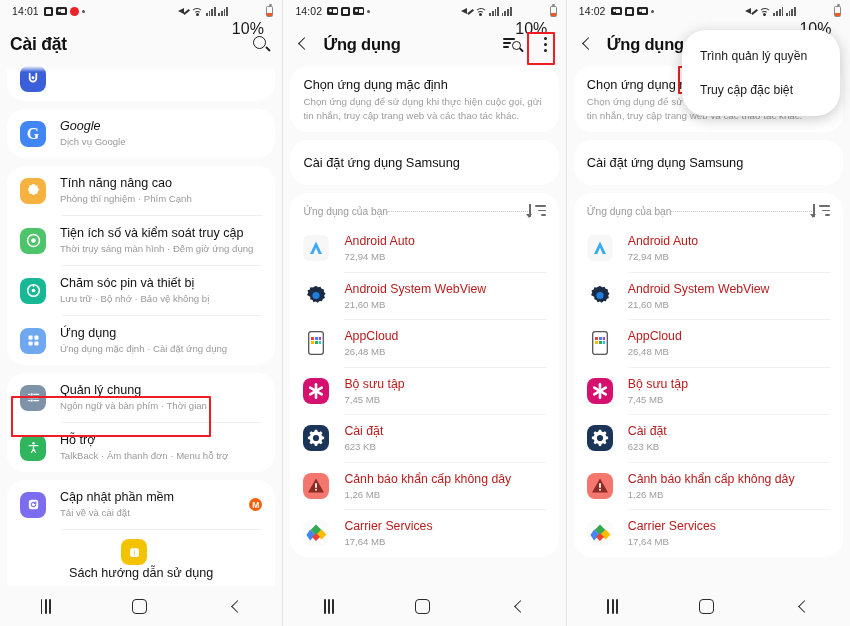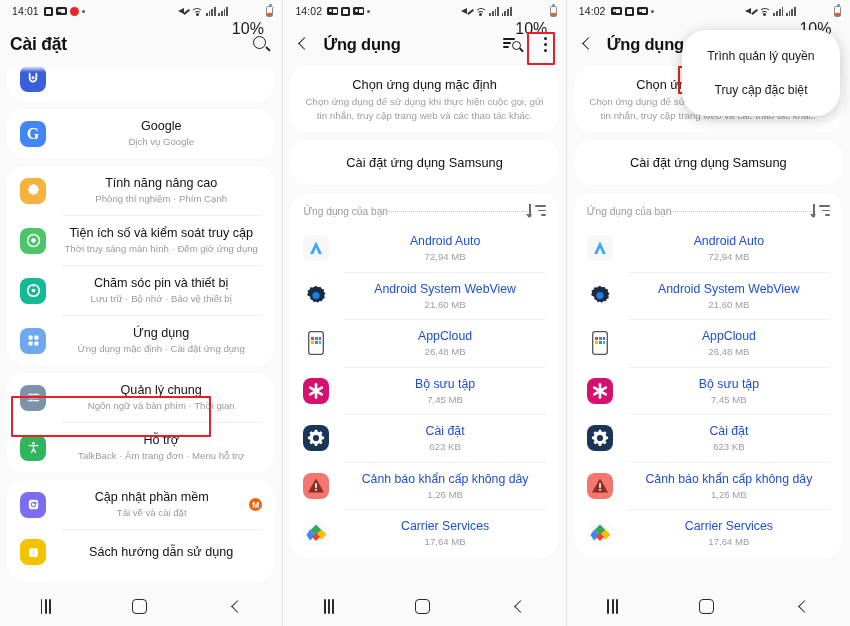--- a/index.html
+++ b/index.html
@@ -10,21 +10,20 @@
     overflow: hidden;
   }
   .stage { position: relative; width: 850px; height: 626px; display: flex; background:#fff; }
 
   .phone {
     position: relative;
     width: 342px; height: 626px;
     background: #fafafa;
     overflow: hidden;
     border-right: 1px solid #e2e2e2;
-    text-align: center;
   }
   .phone:last-child { border-right: none; }
 
   
   .statusbar {
     height: 22px; display: flex; align-items: center;
     padding: 0 9px 0 12px; font-size: 10.5px; color: #1a1a1a;
     background: #fafafa;
   }
   .sb-time { font-size: 10.5px; letter-spacing: .1px; }
@@ -137,21 +136,21 @@
   .sort-ic .sl1 { top:2px; width:11px;}
   .sort-ic .sl2 { top:6.5px; width:8px;}
   .sort-ic .sl3 { top:11px; width:5px;}
   .sort-ic .arr { position:absolute; left:1px; top:1px; width:1.9px; height:13px; background:#6b6b6b;}
   .sort-ic .arr::after{ content:""; position:absolute; left:-2.6px; top:10px;
      border-left:3.4px solid transparent; border-right:3.4px solid transparent; border-top:4.2px solid #6b6b6b;}
 
   .approw { display:flex; align-items:center; padding: 8px 13px; cursor:pointer; }
   .appicon { width: 26px; height: 26px; margin-right: 15px; flex:none; display:flex; align-items:center; justify-content:center; position:relative;}
   .appinfo { min-width: 0; flex:1;}
-  .appname { font-size: 12.3px; color: #1d4ed8; line-height: 16px; white-space:nowrap; overflow:hidden; text-overflow:ellipsis;}
+  .appname { font-size: 12.3px; color: #b91c1c; line-height: 16px; white-space:nowrap; overflow:hidden; text-overflow:ellipsis;}
   .appsize { font-size: 9.6px; color: #9d9d9d; line-height: 13.5px; margin-top: 1px;}
   .appsep { height:1px; background:#f0f0f0; margin-left: 54px; margin-right: 13px;}
 
   
   .navbar { position:absolute; bottom:0; left:0; right:0; height: 40px; background:#fafafa;
             display:flex; align-items:center; justify-content:space-around; }
   .nav-recent { display:flex; gap:2.5px; cursor:pointer;}
   .nav-recent i { width: 1.8px; height: 15px; background:#2b2b2b; display:block; border-radius:1px;}
   .nav-home { width: 15px; height: 15px; border: 1.8px solid #2b2b2b; border-radius: 4px; cursor:pointer;}
   .nav-back { width: 14px; height: 14px; position:relative; cursor:pointer;}
@@ -237,21 +236,21 @@
           </span>
         </div>
       </div>
 
       <div class="card tight">
         <div class="row">
           <span class="sicon" style="background:#4285f4;">
             <span style="color:#fff;font-size:16px;font-weight:700;line-height:16px;font-family:'Liberation Serif',serif;">G</span>
           </span>
           <span class="txt">
-            <span class="t1" style="display:block;">Google</span>
+            <span class="t1" style="display:block;font-style:italic;">Google</span>
             <span class="t2" style="display:block;">Dịch vụ Google</span>
           </span>
         </div>
       </div>
 
       <div class="card tight">
         <div class="row">
           <span class="sicon" style="background:#f5b23e;">
             <svg width="15" height="15" viewBox="0 0 24 24">
                 <path fill="#fff" d="M12 8.2a3.8 3.8 0 1 0 0 7.6 3.8 3.8 0 0 0 0-7.6zm9-.2-1.6-.5a7.6 7.6 0 0 0-.6-1.5l.8-1.5-1.6-1.6-1.5.8a7.6 7.6 0 0 0-1.5-.6L14.5 1h-5l-.5 1.6c-.5.1-1 .3-1.5.6l-1.5-.8-1.6 1.6.8 1.5c-.3.5-.5 1-.6 1.5L3 8v5l1.6.5c.1.5.3 1 .6 1.5l-.8 1.5 1.6 1.6 1.5-.8c.5.3 1 .5 1.5.6l.5 1.6h5l.5-1.6c.5-.1 1-.3 1.5-.6l1.5.8 1.6-1.6-.8-1.5c.3-.5.5-1 .6-1.5L21 13V8z" transform="scale(0.92) translate(1,1)"></path>
@@ -279,21 +278,21 @@
         <div class="row">
           <span class="sicon" style="background:#17b896;">
             <svg width="17" height="17" viewBox="0 0 24 24">
                 <circle cx="12" cy="12" r="8.2" fill="none" stroke="#fff" stroke-width="2.2"></circle>
                 <circle cx="12" cy="12" r="2.6" fill="#fff"></circle>
                 <rect x="11" y="3.2" width="2" height="4" fill="#fff" rx="1"></rect>
               </svg>
           </span>
           <span class="txt">
             <span class="t1" style="display:block;">Chăm sóc pin và thiết bị</span>
-            <span class="t2" style="display:block;">Lưu trữ  ·  Bộ nhớ  ·  Bảo vệ thiết bị</span>
+            <span class="t2" style="display:block;">Lưu trữ  ·  Bộ nhớ  ·  Bảo vệ không bị</span>
           </span>
         </div>
         <div class="sep"></div>
         <div class="row">
           <span class="sicon" style="background:#6fa8f0;">
             <svg width="15" height="15" viewBox="0 0 24 24">
               <rect x="4" y="4" width="6.6" height="6.6" rx="1.8" fill="#fff"></rect>
               <rect x="13.4" y="4" width="6.6" height="6.6" rx="1.8" fill="#fff"></rect>
               <rect x="4" y="13.4" width="6.6" height="6.6" rx="1.8" fill="#fff"></rect>
               <rect x="13.4" y="13.4" width="6.6" height="6.6" rx="1.8" fill="#fff"></rect>
@@ -328,42 +327,42 @@
         <div class="sep"></div>
         <div class="row">
           <span class="sicon" style="background:#2fb55b;">
             <svg width="15" height="15" viewBox="0 0 24 24">
               <circle cx="12" cy="5.2" r="2" fill="#fff"></circle>
               <path d="M5 9h14M12 9v5M12 14l-3.2 6M12 14l3.2 6" stroke="#fff" stroke-width="2" stroke-linecap="round" fill="none"></path>
             </svg>
           </span>
           <span class="txt">
             <span class="t1" style="display:block;">Hỗ trợ</span>
-            <span class="t2" style="display:block;">TalkBack  ·  Âm trang đơn  ·  Menu hỗ trợ</span>
+            <span class="t2" style="display:block;">TalkBack  ·  Âm thanh đơn  ·  Menu hỗ trợ</span>
           </span>
         </div>
       </div>
 
       <div class="card tight">
         <div class="row">
           <span class="sicon" style="background:#7b6cf0;">
             <svg width="15" height="15" viewBox="0 0 24 24">
               <rect x="4.5" y="4.5" width="15" height="15" rx="4" fill="#fff"></rect>
               <path d="M15.5 12a3.5 3.5 0 1 1-1.2-2.6" fill="none" stroke="#7b6cf0" stroke-width="1.7" stroke-linecap="round"></path>
               <path d="M15.8 7.6v2.7h-2.7" fill="none" stroke="#7b6cf0" stroke-width="1.7" stroke-linecap="round" stroke-linejoin="round"></path>
             </svg>
           </span>
           <span class="txt">
             <span class="t1" style="display:block;">Cập nhật phần mềm</span>
             <span class="t2" style="display:block;">Tải về và cài đặt</span>
           </span>
           <span class="badge-m">M</span>
         </div>
         <div class="sep"></div>
-        <div class="row" style="padding-bottom:16px;">
+        <div class="row" style="padding-bottom:16px;flex-direction:column;">
           <span class="sicon" style="background:#f4c300;">
             <svg width="15" height="15" viewBox="0 0 24 24">
                 <rect x="5" y="5" width="14" height="14" rx="3" fill="#fff"></rect>
                 <text x="12" y="16" font-size="11" text-anchor="middle" fill="#f4c300" font-family="sans-serif">i</text>
               </svg>
           </span>
           <span class="txt">
             <span class="t1" style="display:block;">Sách hướng dẫn sử dụng</span>
           </span>
         </div>

